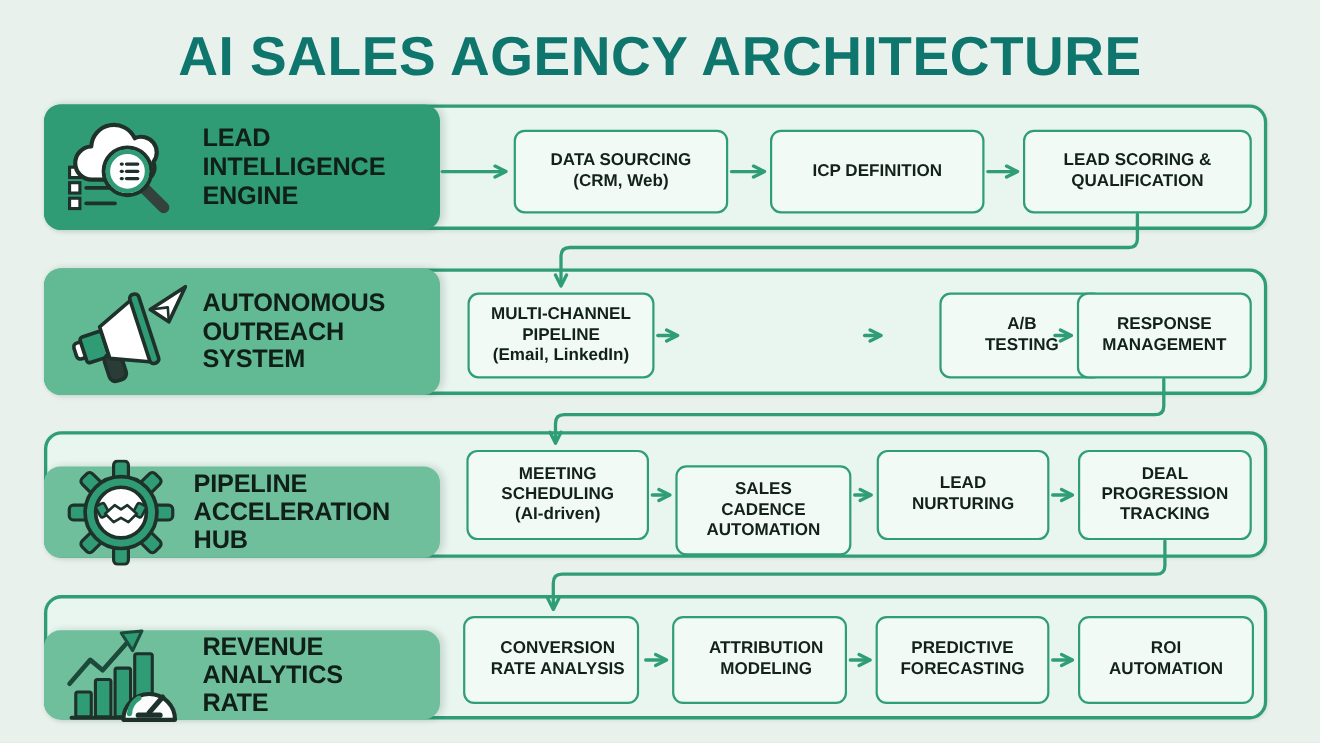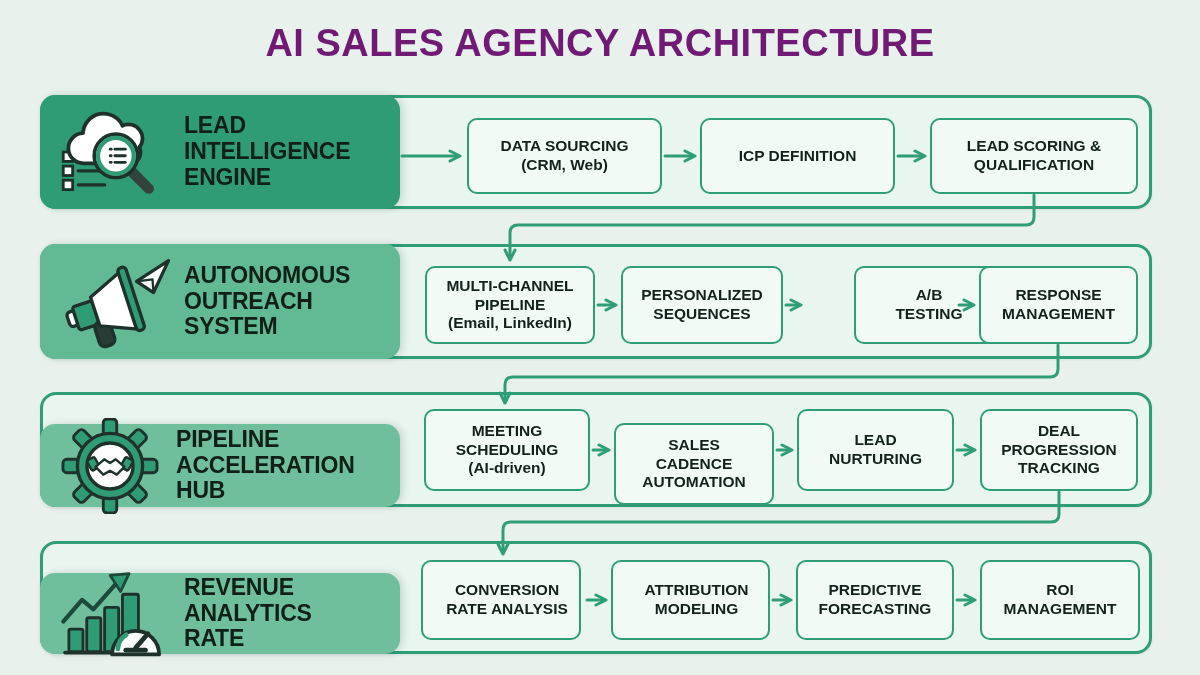--- a/index.html
+++ b/index.html
@@ -3,22 +3,22 @@
 <meta charset="utf-8">
 <style>
   html,body{margin:0;padding:0;background:#dfe9e4;}
   .canvas{
     position:relative;width:1200px;height:675px;margin:0 auto;
     background:#e8f1ec;overflow:hidden;
     font-family:"Liberation Sans",sans-serif;
   }
   .main-title{
     position:absolute;top:22px;left:0;width:100%;
-    text-align:center;font-size:38px;font-weight:bold;
-    letter-spacing:0.5px;color:#701a75;margin:0;
+    text-align:center;font-size:50px;font-weight:bold;
+    letter-spacing:0.5px;color:#0f766e;margin:0;
   }
   .panel{
     position:absolute;left:40px;width:1112px;
     background:#e9f5ef;border:3px solid #2e9d78;border-radius:16px;
     box-sizing:border-box;box-shadow:0 1px 3px rgba(20,60,45,.08);
   }
   .band{
     position:absolute;left:-3px;top:-3px;bottom:-3px;width:360px;
     border-radius:15px;display:flex;align-items:center;
     padding-left:14px;box-sizing:border-box;gap:10px;
@@ -98,22 +98,20 @@
         <polyline points="86,28 103,26 104,40" fill="none" stroke="#1e312b" stroke-width="2.5" stroke-linejoin="round"></polyline>
       </svg>
       <div class="band-title">AUTONOMOUS
 OUTREACH
 SYSTEM</div>
     </div>
   </section>
   <div class="node" style="left:425px;top:266px;width:170px;height:78px;">MULTI-CHANNEL
 PIPELINE
 (Email, LinkedIn)</div>
-  <div class="node" style="left:621px;top:266px;width:162px;height:78px;">PERSONALIZED
-SEQUENCES</div>
   <div class="node" style="left:806px;top:266px;width:150px;height:78px;margin-left:48px;">A/B
 TESTING</div>
   <div class="node" style="left:979px;top:266px;width:159px;height:78px;">RESPONSE
 MANAGEMENT</div>
 
   <section class="panel" style="top:392px;height:115px;">
     <div class="band band-light">
       <svg width="112" height="96" viewBox="0 0 100 100">
         <g stroke="#1e312b" stroke-width="3" fill="#2f9c75">
           <rect x="43" y="1" width="14" height="18" rx="4"></rect>
@@ -172,21 +170,21 @@
 RATE</div>
     </div>
   </section>
   <div class="node" style="left:421px;top:560px;width:160px;height:80px;padding-left:18px;">CONVERSION
 RATE ANALYSIS</div>
   <div class="node" style="left:611px;top:560px;width:159px;height:80px;padding-left:18px;">ATTRIBUTION
 MODELING</div>
   <div class="node" style="left:796px;top:560px;width:158px;height:80px;">PREDICTIVE
 FORECASTING</div>
   <div class="node" style="left:980px;top:560px;width:160px;height:80px;">ROI
-MANAGEMENT</div>
+AUTOMATION</div>
 
   <svg class="overlay" width="1200" height="675" viewBox="0 0 1200 675">
     <defs>
       <marker id="ah" markerUnits="userSpaceOnUse" markerWidth="16" markerHeight="16" refX="8" refY="7" orient="auto">
         <path d="M2,2 L12,7 L2,12" fill="none" stroke="#2e9d78" stroke-width="3" stroke-linecap="round" stroke-linejoin="round"></path>
       </marker>
     </defs>
     <g fill="none" stroke="#2e9d78" stroke-width="3" stroke-linecap="round">
 
       <line x1="402" y1="156" x2="456" y2="156" marker-end="url(#ah)"></line>

